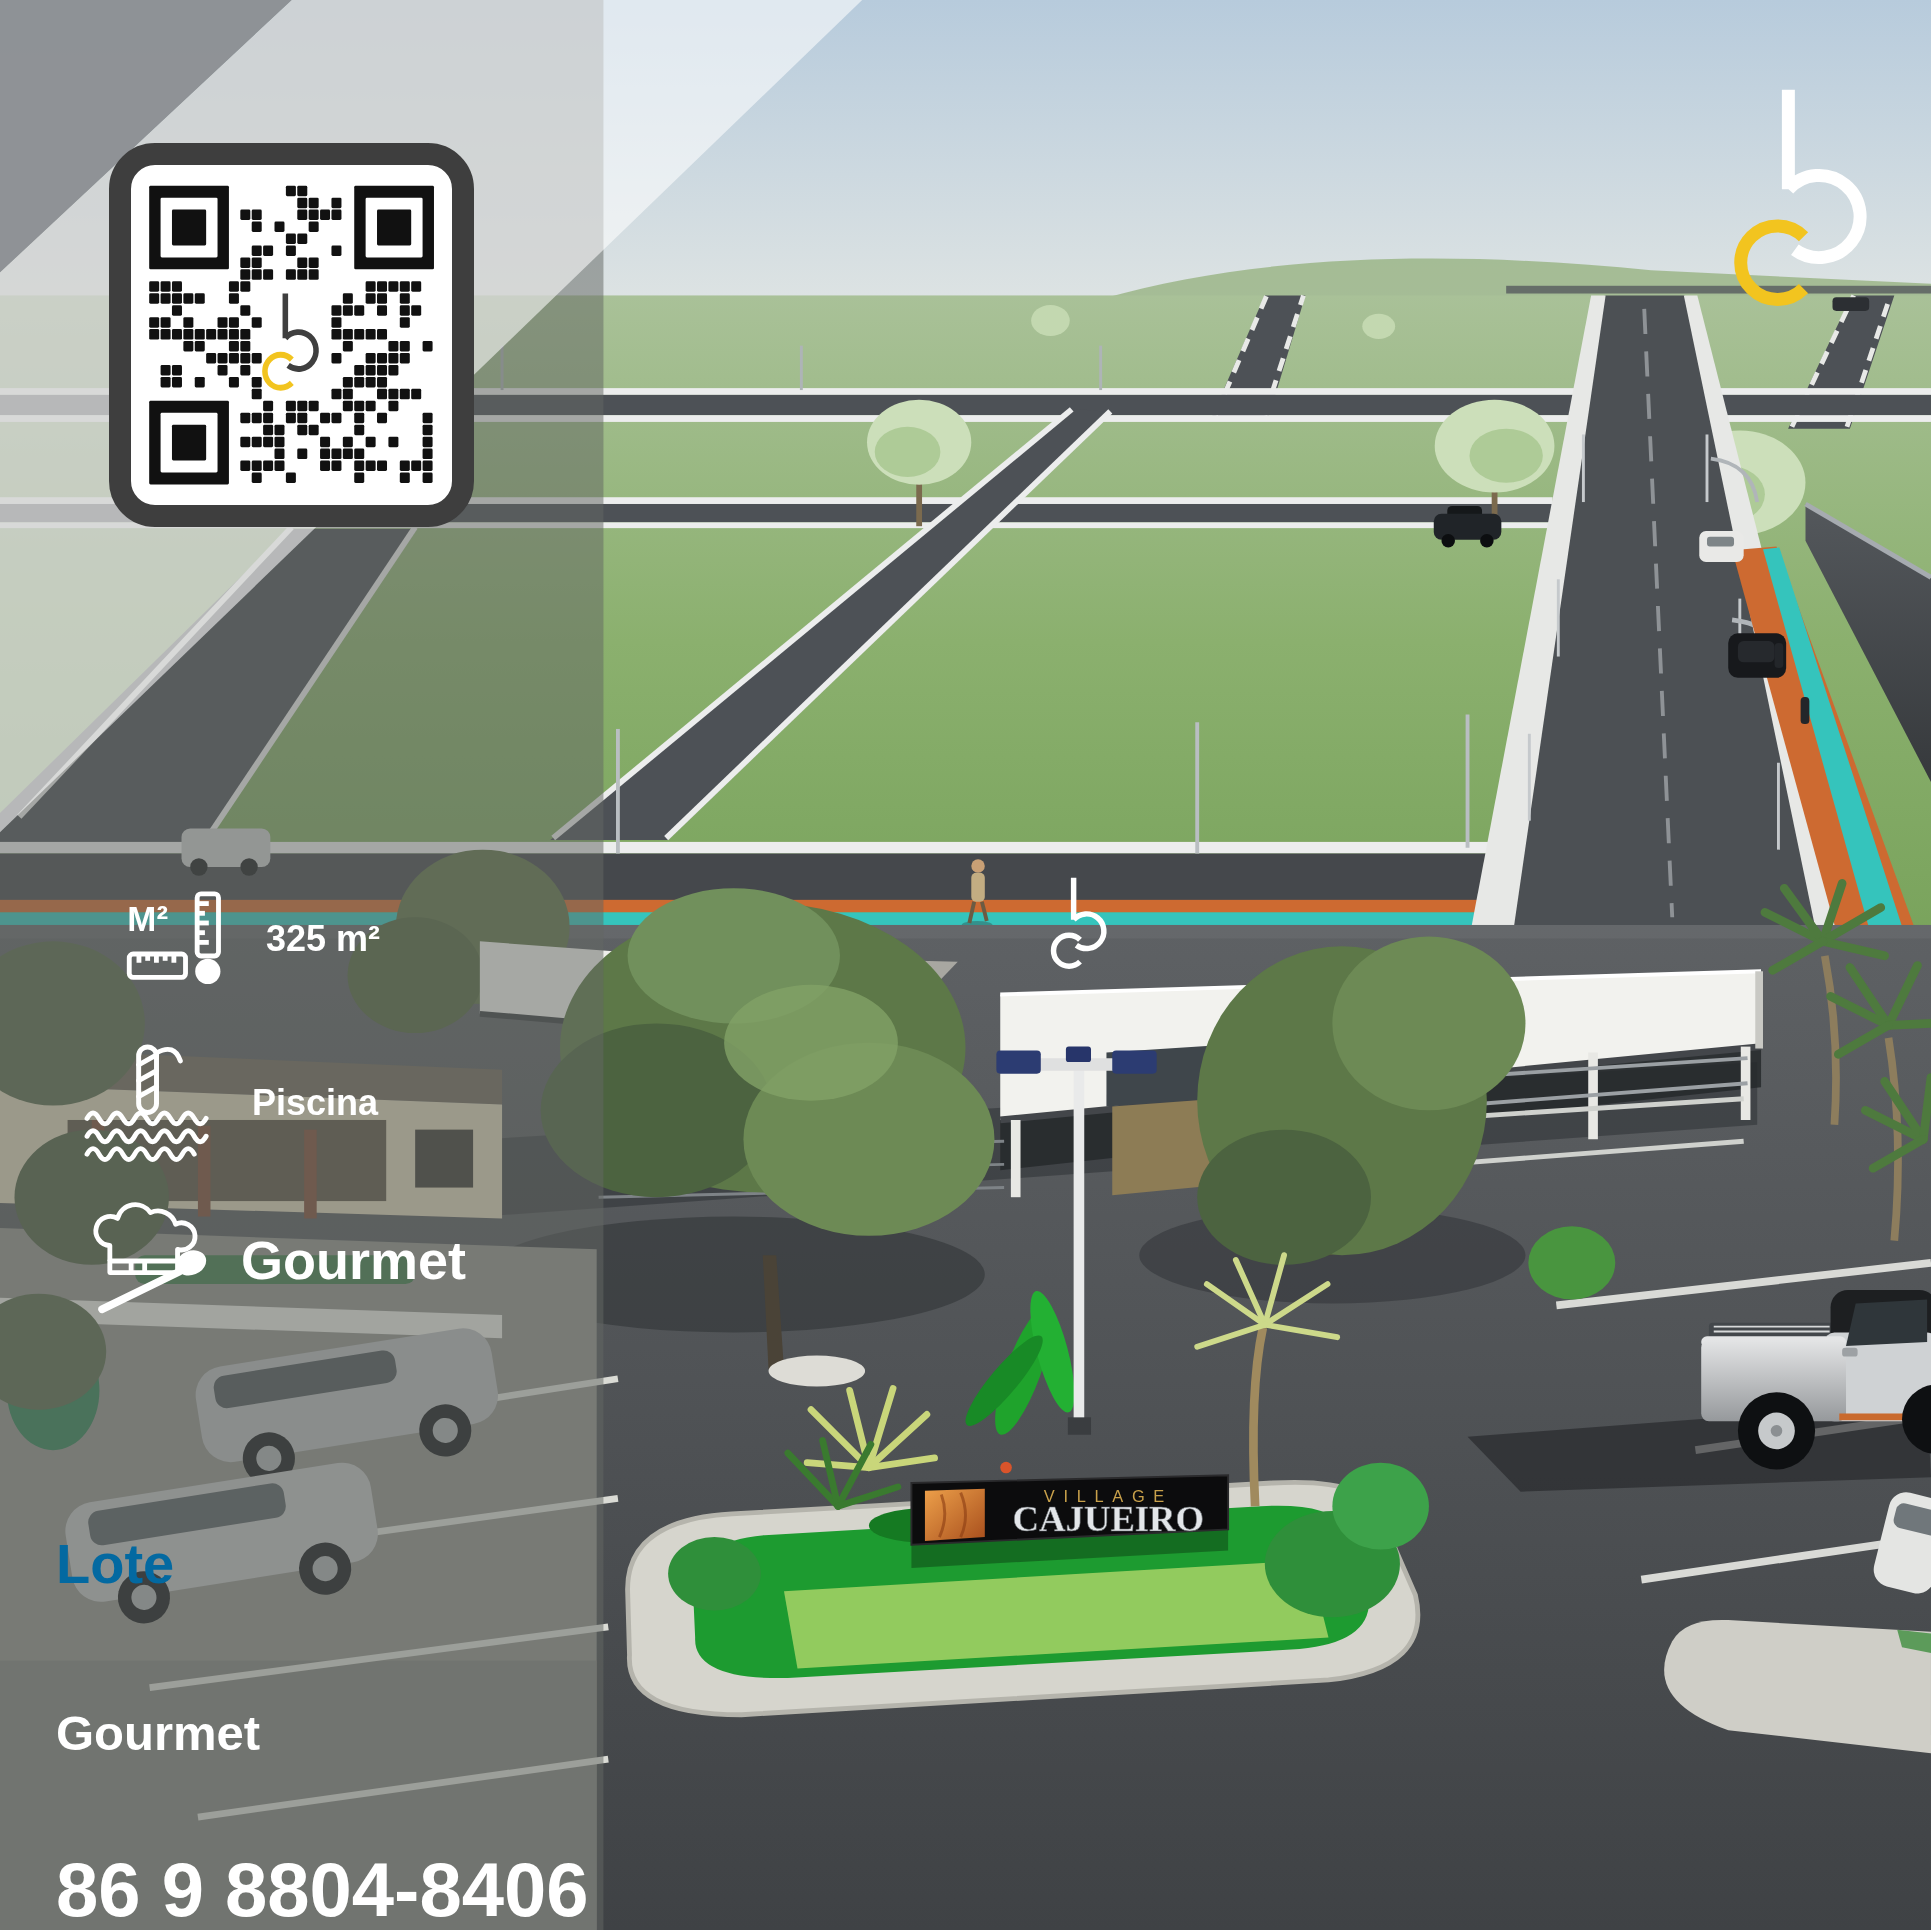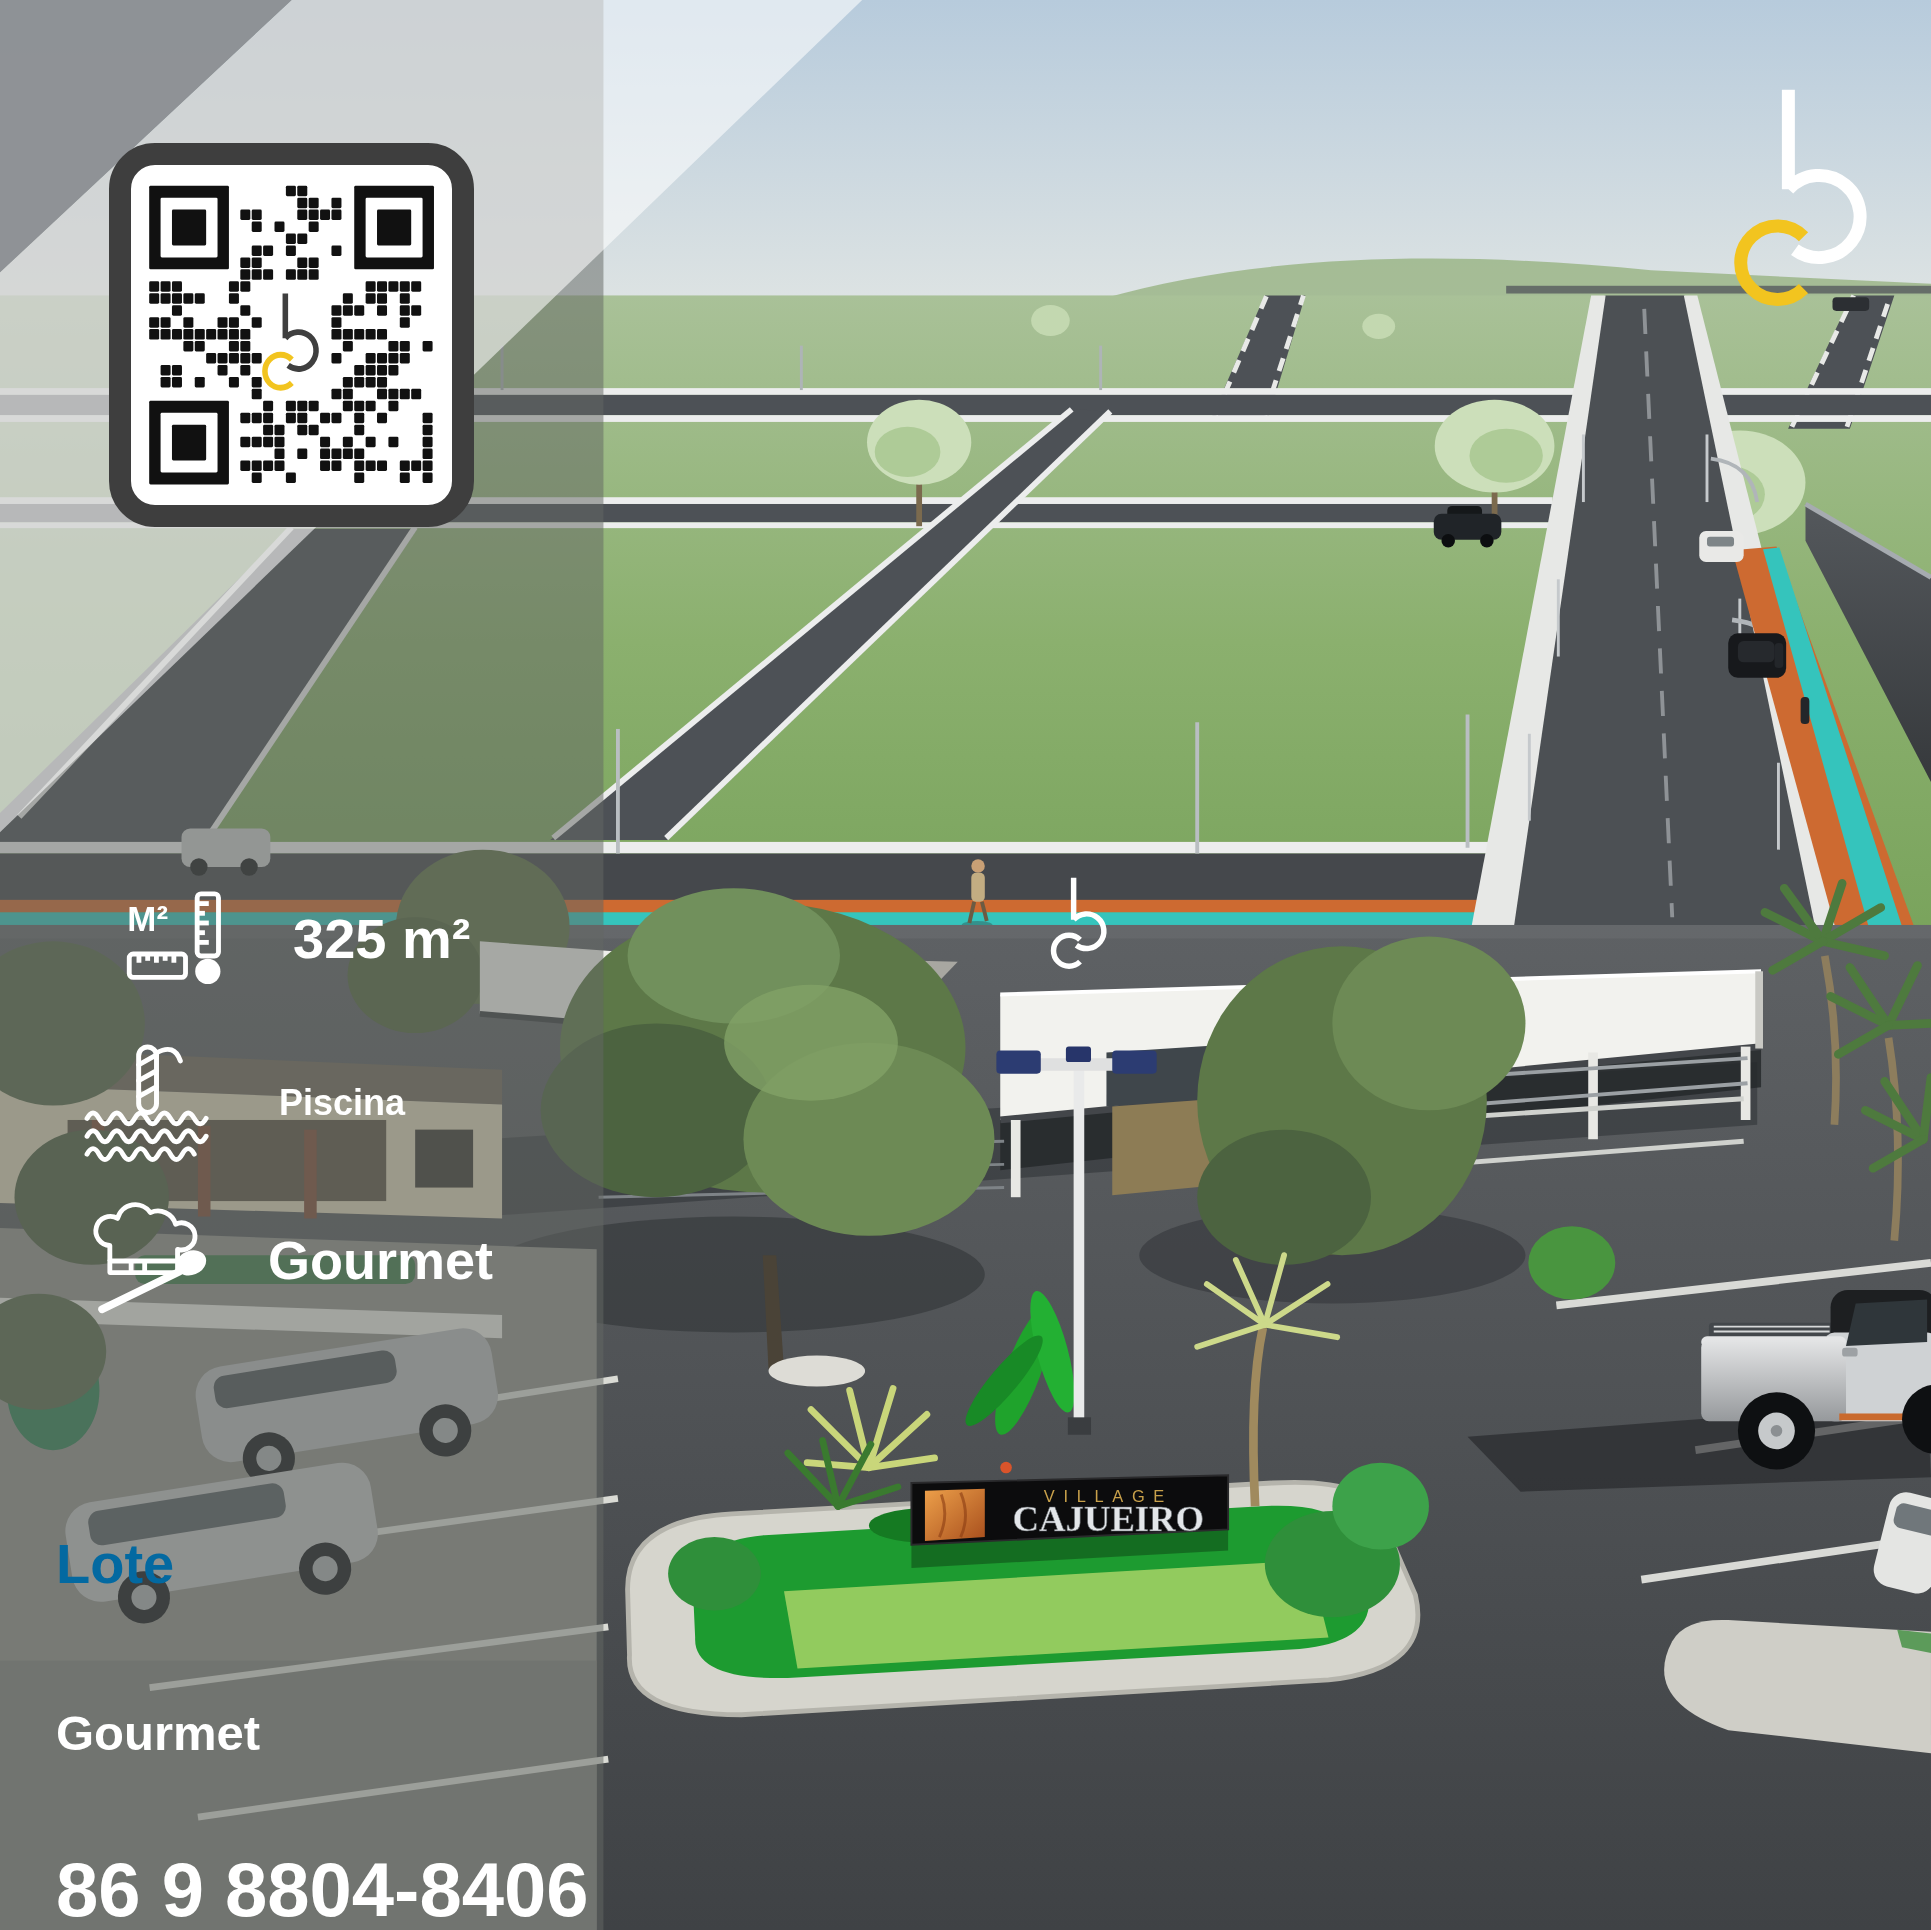--- a/index.html
+++ b/index.html
@@ -5,25 +5,25 @@
   html,body{margin:0;padding:0;background:#222;}
   .poster{position:relative;width:1931px;height:1930px;overflow:hidden;
           font-family:"Liberation Sans",sans-serif;background:#dfe4e8;}
   .poster svg.scene{position:absolute;inset:0;display:block;}
   
   .qr-card{position:absolute;left:109px;top:143px;width:365px;height:384px;
            box-sizing:border-box;background:#fff;border:22px solid #3e3e3e;
            border-radius:46px;padding:9.7px 7.7px;}
   .qr-card svg{width:100%;height:100%;display:block;}
   
-  .feat{position:absolute;display:flex;align-items:center;gap:45px;color:#fff;}
+  .feat{position:absolute;display:flex;align-items:center;gap:18px;color:#fff;}
   .feat .label{font-weight:700;white-space:nowrap;}
   #feat-area{left:124px;top:890px;}
   #feat-area .icon{width:124px;height:97px;}
-  #feat-area .label{font-size:56px;}
+  #feat-area .label{font-size:36px;}
   #feat-pool{left:81px;top:1041px;}
   #feat-pool .icon{width:153px;height:124px;}
   #feat-pool .label{font-size:36px;}
   #feat-gourmet{left:76px;top:1201px;}
   #feat-gourmet .icon{width:147px;height:118px;}
   #feat-gourmet .label{font-size:54px;}
   
   .title-block{position:absolute;left:56px;top:1530px;color:#0369a1;
                font-weight:700;font-size:56px;line-height:1.22;}
   .sub-block{position:absolute;left:56px;top:1702px;color:#fff;

